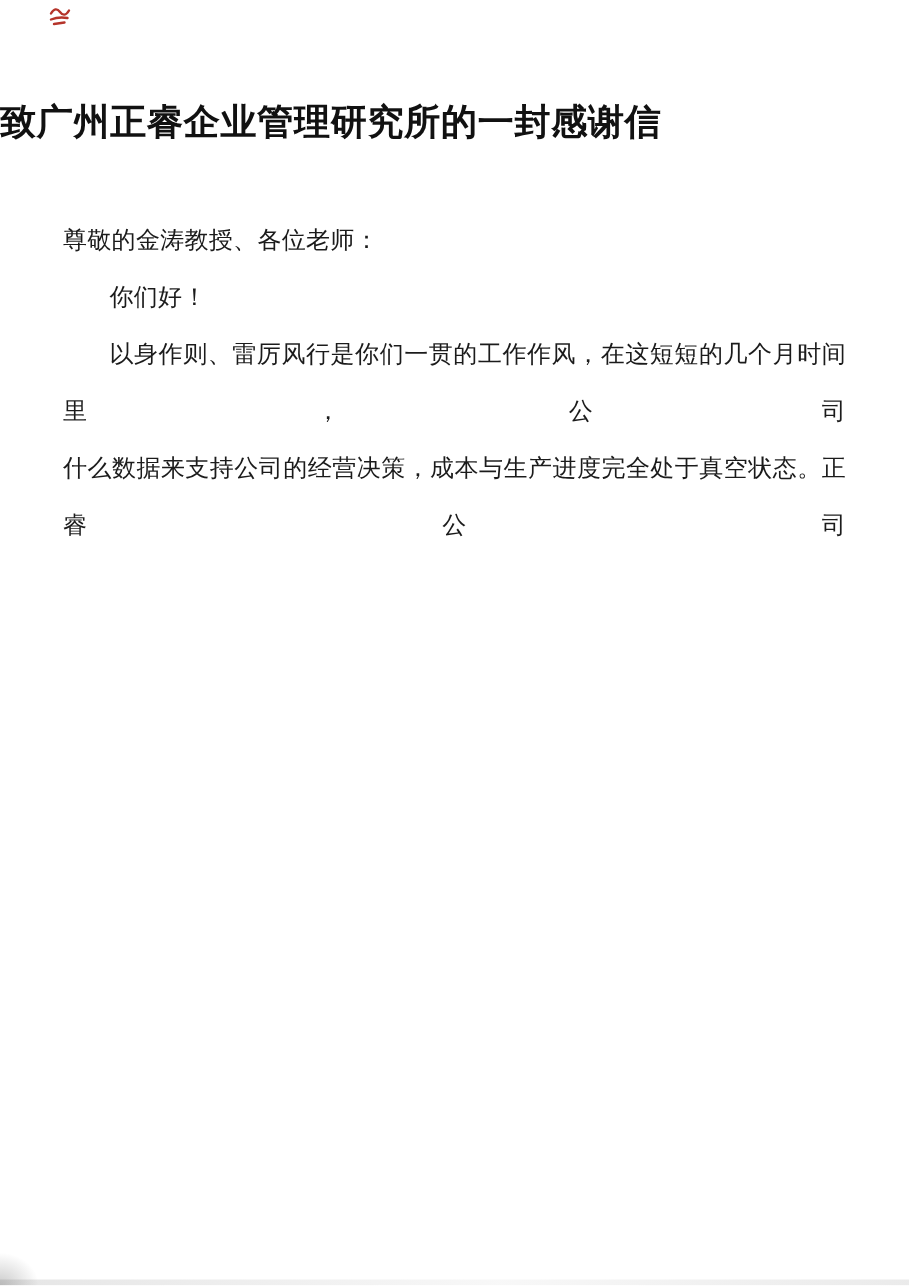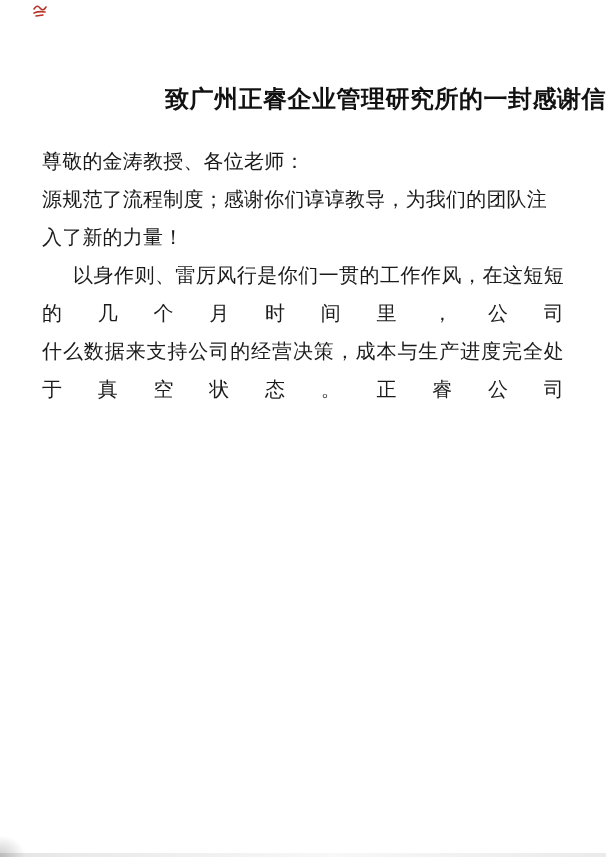--- a/index.html
+++ b/index.html
@@ -18,42 +18,42 @@
   }
   .red-mark {
     position: absolute;
     left: 31px;
     top: 3px;
     width: 18px;
     height: 17px;
   }
   .letter-title {
     position: absolute;
-    top: 80px;
+    top: 63px;
     left: 0;
     right: 0;
     margin: 0;
-    text-align: right;
+    text-align: left;
     font-size: 24px;
     line-height: 38px;
     font-weight: bold;
     letter-spacing: 0.5px;
     color: #111111;
     font-family: "Liberation Serif", "DejaVu Serif", serif;
   }
   .letter-body {
     position: absolute;
     top: 142px;
     left: 42px;
     width: 522px;
   }
   .line {
     min-height: 38px;
     line-height: 38px;
-    font-size: 20px;
+    font-size: 16px;
     letter-spacing: 0.2px;
     color: #1b1b1b;
   }
   .line.indent {
     text-indent: 31px;
   }
   .line.justify {
     text-align: justify;
     text-align-last: justify;
   }
@@ -82,21 +82,21 @@
 
   <svg class="red-mark" viewBox="0 0 18 17" xmlns="http://www.w3.org/2000/svg" aria-hidden="true">
     <path fill="none" stroke="#b5342a" stroke-width="1.6" stroke-linecap="round" d="M3 6 Q6 1 9 5 T15 4 M3 10 Q8 8 14 9 M5 13 L12 12"></path>
   </svg>
 
   <h1 class="letter-title">致广州正睿企业管理研究所的一封感谢信</h1>
 
   <div class="letter-body">
 
   <div class="line">尊敬的金涛教授、各位老师：</div>
-      <div class="line">源规范了流程制度；感谢你们谆谆教导，为我们的团队注入了新的力量！</div>
+      <div class="line indent">你们好！</div>
       <div class="line indent justify">以身作则、雷厉风行是你们一贯的工作作风，在这短短的几个月时间里，公司</div>
       <div class="line justify">什么数据来支持公司的经营决策，成本与生产进度完全处于真空状态。正睿公司</div>
     </div>
 
   <div class="corner-smudge"></div>
   <div class="bottom-edge"></div>
 
 </div>
 
 </body></html>

